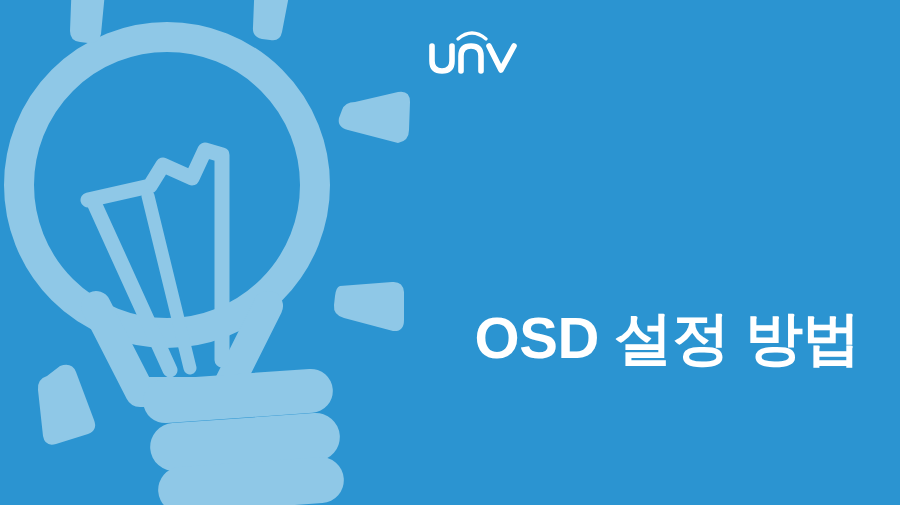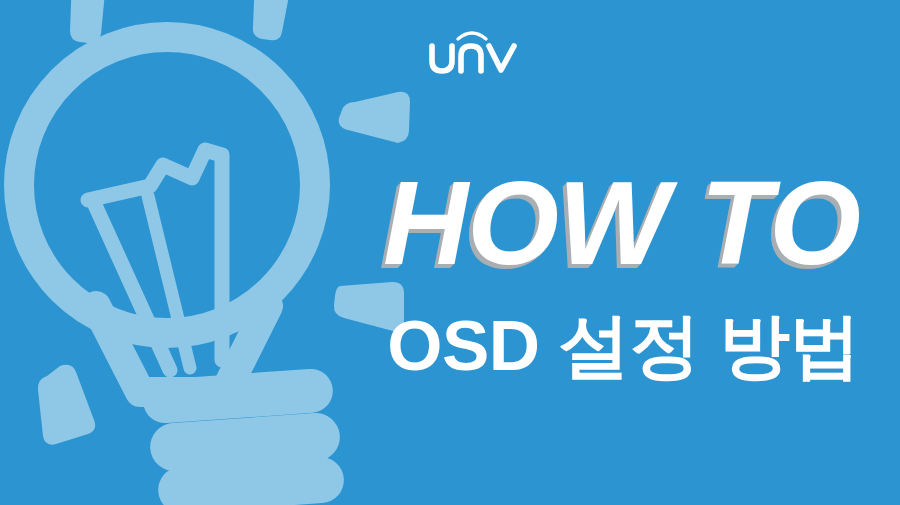--- a/index.html
+++ b/index.html
@@ -90,21 +90,21 @@
       -1px 1px 0 #a9aeb3;
     white-space: nowrap;
   }
 
   .subtitle {
     position: absolute;
     left: 300px;
     top: 305px;
     width: 560px;
     text-align: right;
-    font-size: 71px;
+    font-size: 58px;
     line-height: 1.15;
     font-weight: bold;
     color: #ffffff;
     letter-spacing: -0.5px;
     white-space: nowrap;
   }
 </style>
 </head>
 <body>
 
@@ -145,17 +145,16 @@
     <path d="M 30 11 Q 44 -1 58 11" fill="none" stroke="#ffffff" stroke-width="3.2" stroke-linecap="round"></path>
 
     <path d="M 4 18 L 4 33 Q 4 43 14 43 Q 24 43 24 33 L 24 18" fill="none" stroke="#ffffff" stroke-width="5.6" stroke-linecap="round" stroke-linejoin="round"></path>
 
     <path d="M 33 43 L 33 28 Q 33 18 43 18 Q 53 18 53 28 L 53 43" fill="none" stroke="#ffffff" stroke-width="5.6" stroke-linecap="round" stroke-linejoin="round"></path>
 
     <path d="M 61 18 L 73 42 L 86 18" fill="none" stroke="#ffffff" stroke-width="5.6" stroke-linecap="round" stroke-linejoin="round"></path>
   </svg>
 
   <div class="title-block">
-    <div class="how-to">HOW TO</div>
     <div class="subtitle">OSD 설정 방법</div>
   </div>
 
 </div>
 
 </body></html>

